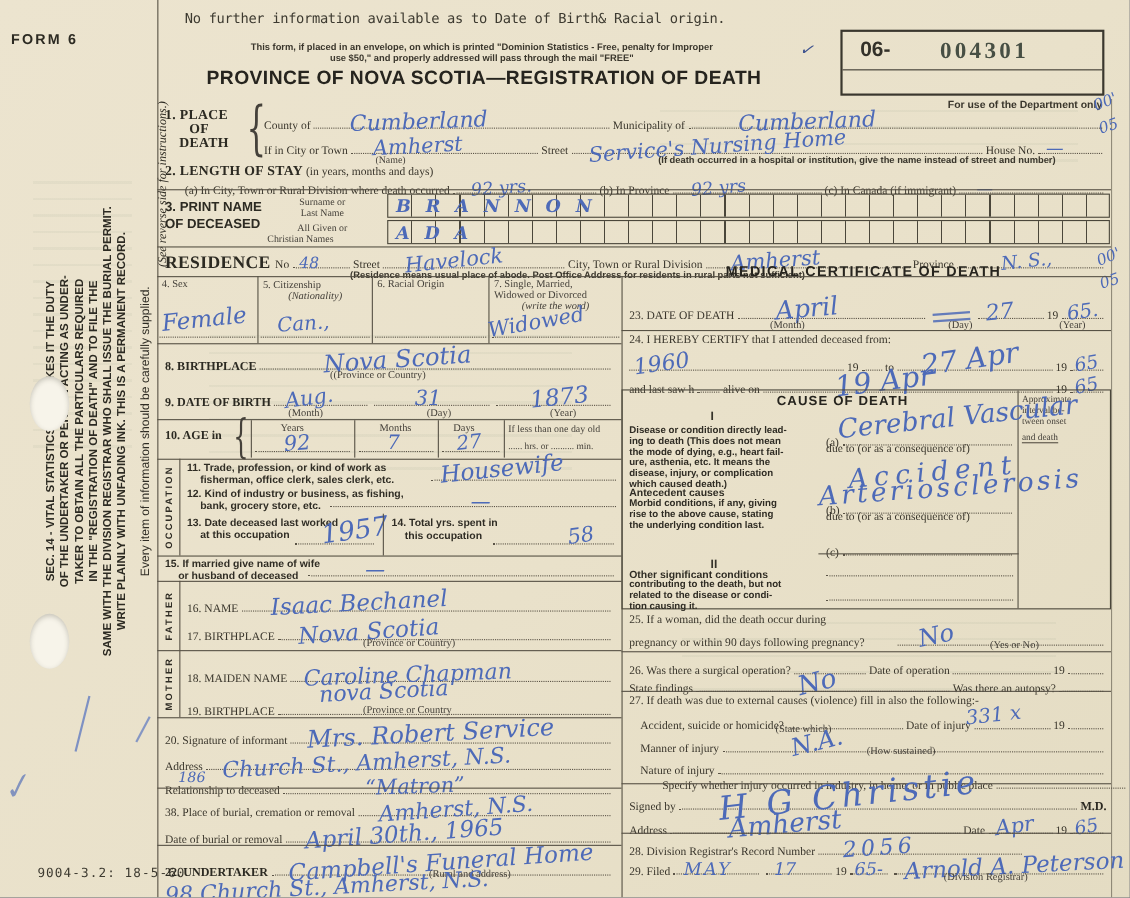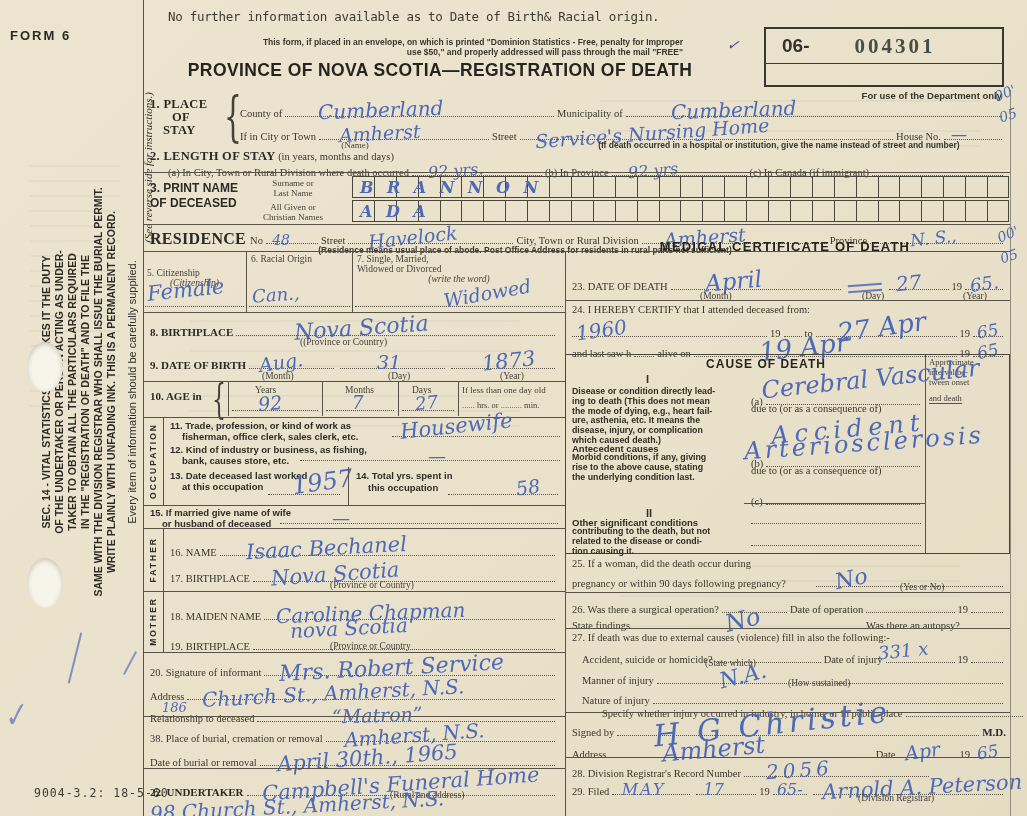--- a/index.html
+++ b/index.html
@@ -8,21 +8,21 @@
           background:linear-gradient(135deg,#ece4cf 0%,#e9e1ca 55%,#e4dcc3 100%);
           color:#35322a; }
   .abs { position:absolute; }
 
   
   .lab   { font:10.5px "Liberation Serif", serif; color:#3a362c; white-space:nowrap; }
   .labB  { font:bold 11px "Liberation Serif", serif; color:#2c2a22; white-space:nowrap; }
   .labBB { font:bold 12.5px "Liberation Serif", serif; color:#2c2a22; white-space:nowrap; letter-spacing:.3px; }
   .sans  { font:bold 9.5px "Liberation Sans", sans-serif; color:#2f2c24; white-space:nowrap; }
   .cap   { font:9.5px "Liberation Serif", serif; color:#45413a; white-space:nowrap; }
-  .capS  { font:bold 8.5px "Liberation Sans", sans-serif; color:#3a362c; white-space:nowrap;text-align:right; }
+  .capS  { font:bold 8.5px "Liberation Sans", sans-serif; color:#3a362c; white-space:nowrap; }
   .mono  { font:12.5px "DejaVu Sans Mono", monospace; color:#3d3a30; letter-spacing:-0.3px; }
   .hw    { font-family:"DejaVu Serif", serif; font-style:italic; color:#4d6ab8; white-space:nowrap; }
 
   
   .row  { display:flex; align-items:baseline; }
   .row > * { flex:0 0 auto; }
   .seg  { position:relative; border-bottom:1.5px dotted #5a5346; height:1em; margin:0 3px; }
   .seg .v { position:absolute; bottom:-4px; left:12%; line-height:1; }
   .grow { flex:1 1 auto; }
 
@@ -99,21 +99,21 @@
       <span style="font:bold 19px 'Liberation Sans',sans-serif;margin-left:16px;color:#33312a">06-</span>
       <span style="font:bold 21px 'Liberation Serif',serif;letter-spacing:3px;margin-left:45px;color:#474f44">004301</span>
     </div>
   </div>
   <div class="abs capS" style="left:770px;top:90px;width:232px;text-align:right;font-size:9.5px">For use of the Department only</div>
   <div class="abs hw" style="left:994px;top:85px;font-size:14px;transform:rotate(-22deg)">00'</div>
   <div class="abs hw" style="left:999px;top:107px;font-size:14px;transform:rotate(-18deg)">05</div>
 
   <div class="abs labBB" style="left:150px;top:97px">1. PLACE</div>
   <div class="abs labBB" style="left:172px;top:110px">OF</div>
-  <div class="abs labBB" style="left:163px;top:123px">STAY</div>
+  <div class="abs labBB" style="left:163px;top:123px">DEATH</div>
   <div class="abs brace" style="left:224px;top:100px">{</div>
 
   <div class="abs row" style="left:240px;top:101px;width:765px">
     <span class="lab">County of</span>
     <span class="seg grow">
         <i class="hw v" style="font-size:20px;transform:rotate(-2deg)">Cumberland</i>
       </span>
     <span class="lab">Municipality of</span>
     <span class="seg grow" style="flex-grow:1.4">
         <i class="hw v" style="font-size:20px;transform:rotate(-2deg)">Cumberland</i>
@@ -154,21 +154,21 @@
         <i class="hw v" style="font-size:15px">—</i>
       </span>
   </div>
 
   <div class="hline" style="left:143px;top:172px;width:867px"></div>
   <div class="abs" style="left:150px;top:181px;font:bold 12px 'Liberation Sans',sans-serif;color:#2c2a22">3. PRINT NAME</div>
   <div class="abs" style="left:150px;top:196px;font:bold 12px 'Liberation Sans',sans-serif;color:#2c2a22">OF DECEASED</div>
   <div class="abs cap" style="left:243px;top:178px;width:100px;text-align:center;font-size:9px">Surname or</div>
   <div class="abs cap" style="left:243px;top:188px;width:100px;text-align:center;font-size:9px">Last Name</div>
   <div class="abs cap" style="left:243px;top:202px;width:100px;text-align:center;font-size:9px">All Given or</div>
-  <div class="abs cap" style="left:243px;top:212px;width:100px;text-align:center;font-size:9px">Christian Names</div>
+  <div class="abs cap" style="left:243px;top:212px;width:100px;font-size:9px">Christian Names</div>
   <div class="gridrow" style="left:352px;top:176px;width:657px"></div>
   <div class="gridrow" style="left:352px;top:200px;width:657px"></div>
   <div class="gridhw" style="left:360px;top:178px">BRANNON</div>
   <div class="gridhw" style="left:360px;top:202px">ADA</div>
   <div class="hline" style="left:143px;top:224px;width:867px"></div>
 
   <div class="abs row" style="left:150px;top:228px;width:856px">
     <span class="labBB" style="font-size:16px">RESIDENCE</span>
     <span class="lab" style="margin-left:4px">No</span>
     <span class="seg" style="width:52px">
@@ -188,23 +188,27 @@
       </span>
   </div>
   <div class="abs hw" style="left:997px;top:226px;font-size:14px;transform:rotate(-22deg)">00'</div>
   <div class="abs hw" style="left:1000px;top:248px;font-size:14px;transform:rotate(-18deg)">05</div>
   <div class="abs capS" style="left:240px;top:245px;width:570px;text-align:center">(Residence means usual place of abode. Post Office Address for residents in rural parts not sufficient)</div>
 
   <div class="hline" style="left:143px;top:251px;width:867px"></div>
   <div class="vline" style="left:565px;top:251px;height:565px"></div>
 
   <div class="abs" style="left:143px;top:251px;width:422px;height:61px;display:flex">
-    <div style="width:104px;border-right:1px solid #575245;padding:17px 4px;position:relative">
+    <div style="width:92px;border-right:1px solid #575245;padding:3px 4px;position:relative">
+      <div class="cap">4. Sex</div>
+      <div class="abs" style="left:2px;right:2px;bottom:5px;border-bottom:1.5px dotted #5a5346"></div>
+    </div>
+    <div style="width:104px;border-right:1px solid #575245;padding:4px 4px;position:relative">
       <div class="cap">5. Citizenship</div>
-      <div class="cap" style="font-style:italic;text-align:center">(Citizenship)</div>
+      <div class="cap" style="font-style:italic;text-align:center">(Nationality)</div>
       <div class="abs" style="left:2px;right:2px;bottom:5px;border-bottom:1.5px dotted #5a5346"></div>
     </div>
     <div style="width:106px;border-right:1px solid #575245;padding:3px 4px;position:relative">
       <div class="cap">6. Racial Origin</div>
       <div class="abs" style="left:2px;right:2px;bottom:5px;border-bottom:1.5px dotted #5a5346"></div>
     </div>
     <div style="flex:1;padding:3px 4px;position:relative">
       <div class="cap">7. Single, Married,</div>
       <div class="cap">Widowed or Divorced</div>
       <div class="cap" style="font-style:italic;text-align:center">(write the word)</div>
@@ -261,21 +265,21 @@
   <div class="hline" style="left:143px;top:417px;width:422px"></div>
 
   <div class="vstrip" style="left:143px;top:417px;height:88px">
     <span class="vtxt">OCCUPATION</span>
   </div>
   <div class="abs sans" style="left:170px;top:420px">11. Trade, profession, or kind of work as</div>
   <div class="abs sans" style="left:182px;top:431px">fisherman, office clerk, sales clerk, etc.</div>
   <div class="abs" style="left:392px;top:436px;width:168px;border-bottom:1.5px dotted #5a5346"></div>
   <div class="abs hw" style="left:400px;top:414px;font-size:21px;transform:rotate(-6deg)">Housewife</div>
   <div class="abs sans" style="left:170px;top:444px">12. Kind of industry or business, as fishing,</div>
-  <div class="abs sans" style="left:182px;top:455px">bank, causes store, etc.</div>
+  <div class="abs sans" style="left:182px;top:455px">bank, grocery store, etc.</div>
   <div class="abs" style="left:300px;top:460px;width:260px;border-bottom:1.5px dotted #5a5346"></div>
   <div class="abs hw" style="left:428px;top:446px;font-size:18px">—</div>
   <div class="abs sans" style="left:170px;top:470px">13. Date deceased last worked</div>
   <div class="abs sans" style="left:182px;top:481px">at this occupation</div>
   <div class="abs" style="left:268px;top:494px;width:72px;border-bottom:1.5px dotted #5a5346"></div>
   <div class="abs hw" style="left:292px;top:468px;font-size:24px;transform:rotate(-8deg)">1957</div>
   <div class="vline" style="left:348px;top:467px;height:38px;border-left-width:1px"></div>
   <div class="abs sans" style="left:356px;top:470px">14. Total yrs. spent in</div>
   <div class="abs sans" style="left:368px;top:482px">this occupation</div>
   <div class="abs" style="left:448px;top:494px;width:110px;border-bottom:1.5px dotted #5a5346"></div>

